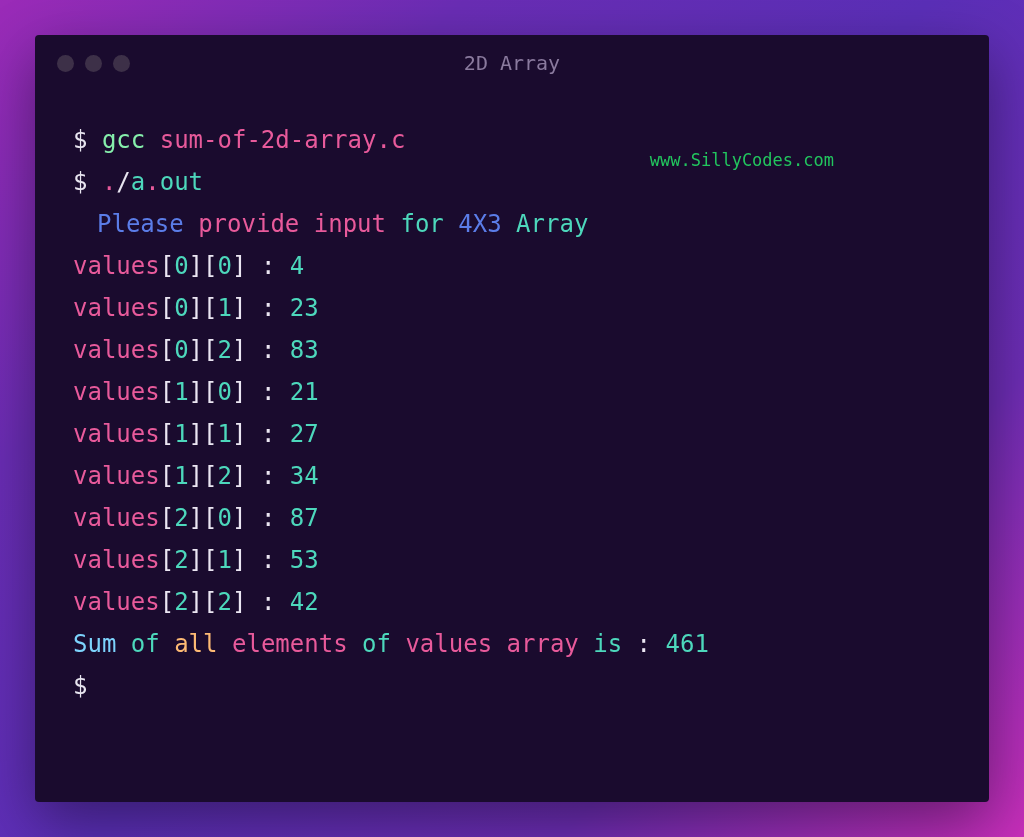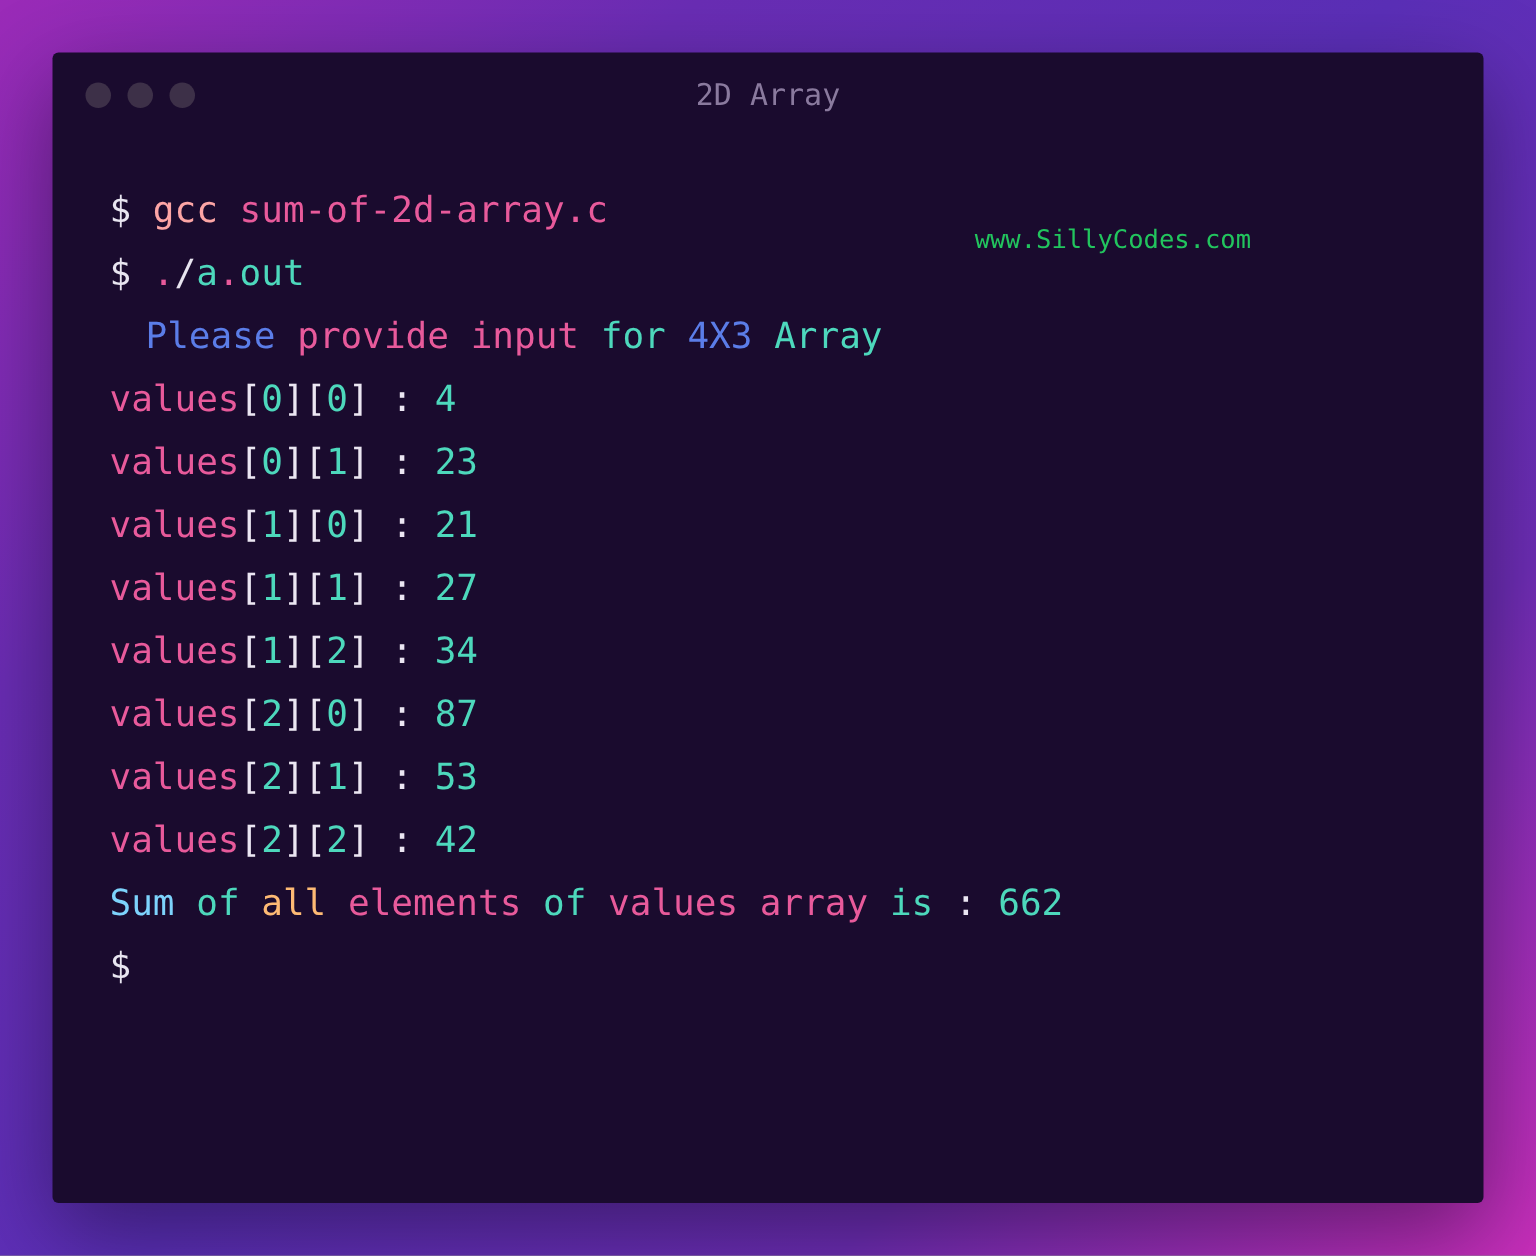--- a/index.html
+++ b/index.html
@@ -75,21 +75,21 @@
       color: #22c55e;
       font-size: 17px;
       font-family: 'SF Mono', monospace;
     }
     
     .line {
       white-space: pre;
     }
     
     .prompt { color: #e8e5f0; }
-    .cmd-gcc { color: #fca5a5; }
+    .cmd-gcc { color: #86efac; }
     .cmd-file { color: #e85a9b; }
     .cmd-dot { color: #e85a9b; }
     .cmd-slash { color: #e8e5f0; }
     .cmd-a { color: #4dd8bc; }
     .cmd-out { color: #4dd8bc; }
     
     .word-please { color: #5b7de8; margin-left: 24px; }
     .word-provide { color: #e85a9b; }
     .word-input { color: #e85a9b; }
     .word-for { color: #4dd8bc; }
@@ -129,25 +129,26 @@
 
     <div class="line"><span class="prompt">$</span> <span class="cmd-gcc">gcc</span> <span class="cmd-file">sum-of-2d-array.c</span></div>
 
     <div class="line"><span class="prompt">$</span> <span class="cmd-dot">.</span><span class="cmd-slash">/</span><span class="cmd-a">a</span><span class="cmd-dot">.</span><span class="cmd-out">out</span></div>
 
     <div class="line"><span class="word-please">Please</span> <span class="word-provide">provide</span> <span class="word-input">input</span> <span class="word-for">for</span> <span class="word-dims">4X3</span> <span class="word-array">Array</span></div>
 
     <div id="entries-container">
         <div class="line"><span class="values-name">values</span><span class="bracket">[</span><span class="dim-idx">0</span><span class="bracket">]</span><span class="bracket">[</span><span class="dim-idx">0</span><span class="bracket">]</span> <span class="colon">:</span> <span class="value-num">4</span></div>
         <div class="line"><span class="values-name">values</span><span class="bracket">[</span><span class="dim-idx">0</span><span class="bracket">]</span><span class="bracket">[</span><span class="dim-idx">1</span><span class="bracket">]</span> <span class="colon">:</span> <span class="value-num">23</span></div>
+        <div class="line"><span class="values-name">values</span><span class="bracket">[</span><span class="dim-idx">0</span><span class="bracket">]</span><span class="bracket">[</span><span class="dim-idx">2</span><span class="bracket">]</span> <span class="colon">:</span> <span class="value-num">83</span></div>
         <div class="line"><span class="values-name">values</span><span class="bracket">[</span><span class="dim-idx">1</span><span class="bracket">]</span><span class="bracket">[</span><span class="dim-idx">0</span><span class="bracket">]</span> <span class="colon">:</span> <span class="value-num">21</span></div>
         <div class="line"><span class="values-name">values</span><span class="bracket">[</span><span class="dim-idx">1</span><span class="bracket">]</span><span class="bracket">[</span><span class="dim-idx">1</span><span class="bracket">]</span> <span class="colon">:</span> <span class="value-num">27</span></div>
         <div class="line"><span class="values-name">values</span><span class="bracket">[</span><span class="dim-idx">1</span><span class="bracket">]</span><span class="bracket">[</span><span class="dim-idx">2</span><span class="bracket">]</span> <span class="colon">:</span> <span class="value-num">34</span></div>
         <div class="line"><span class="values-name">values</span><span class="bracket">[</span><span class="dim-idx">2</span><span class="bracket">]</span><span class="bracket">[</span><span class="dim-idx">0</span><span class="bracket">]</span> <span class="colon">:</span> <span class="value-num">87</span></div>
         <div class="line"><span class="values-name">values</span><span class="bracket">[</span><span class="dim-idx">2</span><span class="bracket">]</span><span class="bracket">[</span><span class="dim-idx">1</span><span class="bracket">]</span> <span class="colon">:</span> <span class="value-num">53</span></div>
         <div class="line"><span class="values-name">values</span><span class="bracket">[</span><span class="dim-idx">2</span><span class="bracket">]</span><span class="bracket">[</span><span class="dim-idx">2</span><span class="bracket">]</span> <span class="colon">:</span> <span class="value-num">42</span></div>
       </div>
 
-    <div class="line"><span class="word-sum">Sum</span> <span class="word-of">of</span> <span class="word-all">all</span> <span class="word-elements">elements</span> <span class="word-of">of</span> <span class="word-values2">values</span> <span class="word-array2">array</span> <span class="word-is">is</span> <span class="colon">:</span> <span class="result-num">662</span></div>
+    <div class="line"><span class="word-sum">Sum</span> <span class="word-of">of</span> <span class="word-all">all</span> <span class="word-elements">elements</span> <span class="word-of">of</span> <span class="word-values2">values</span> <span class="word-array2">array</span> <span class="word-is">is</span> <span class="colon">:</span> <span class="result-num">461</span></div>
 
     <div class="line"><span class="prompt">$</span></div>
   </div>
 </div>
 
 </body></html>

